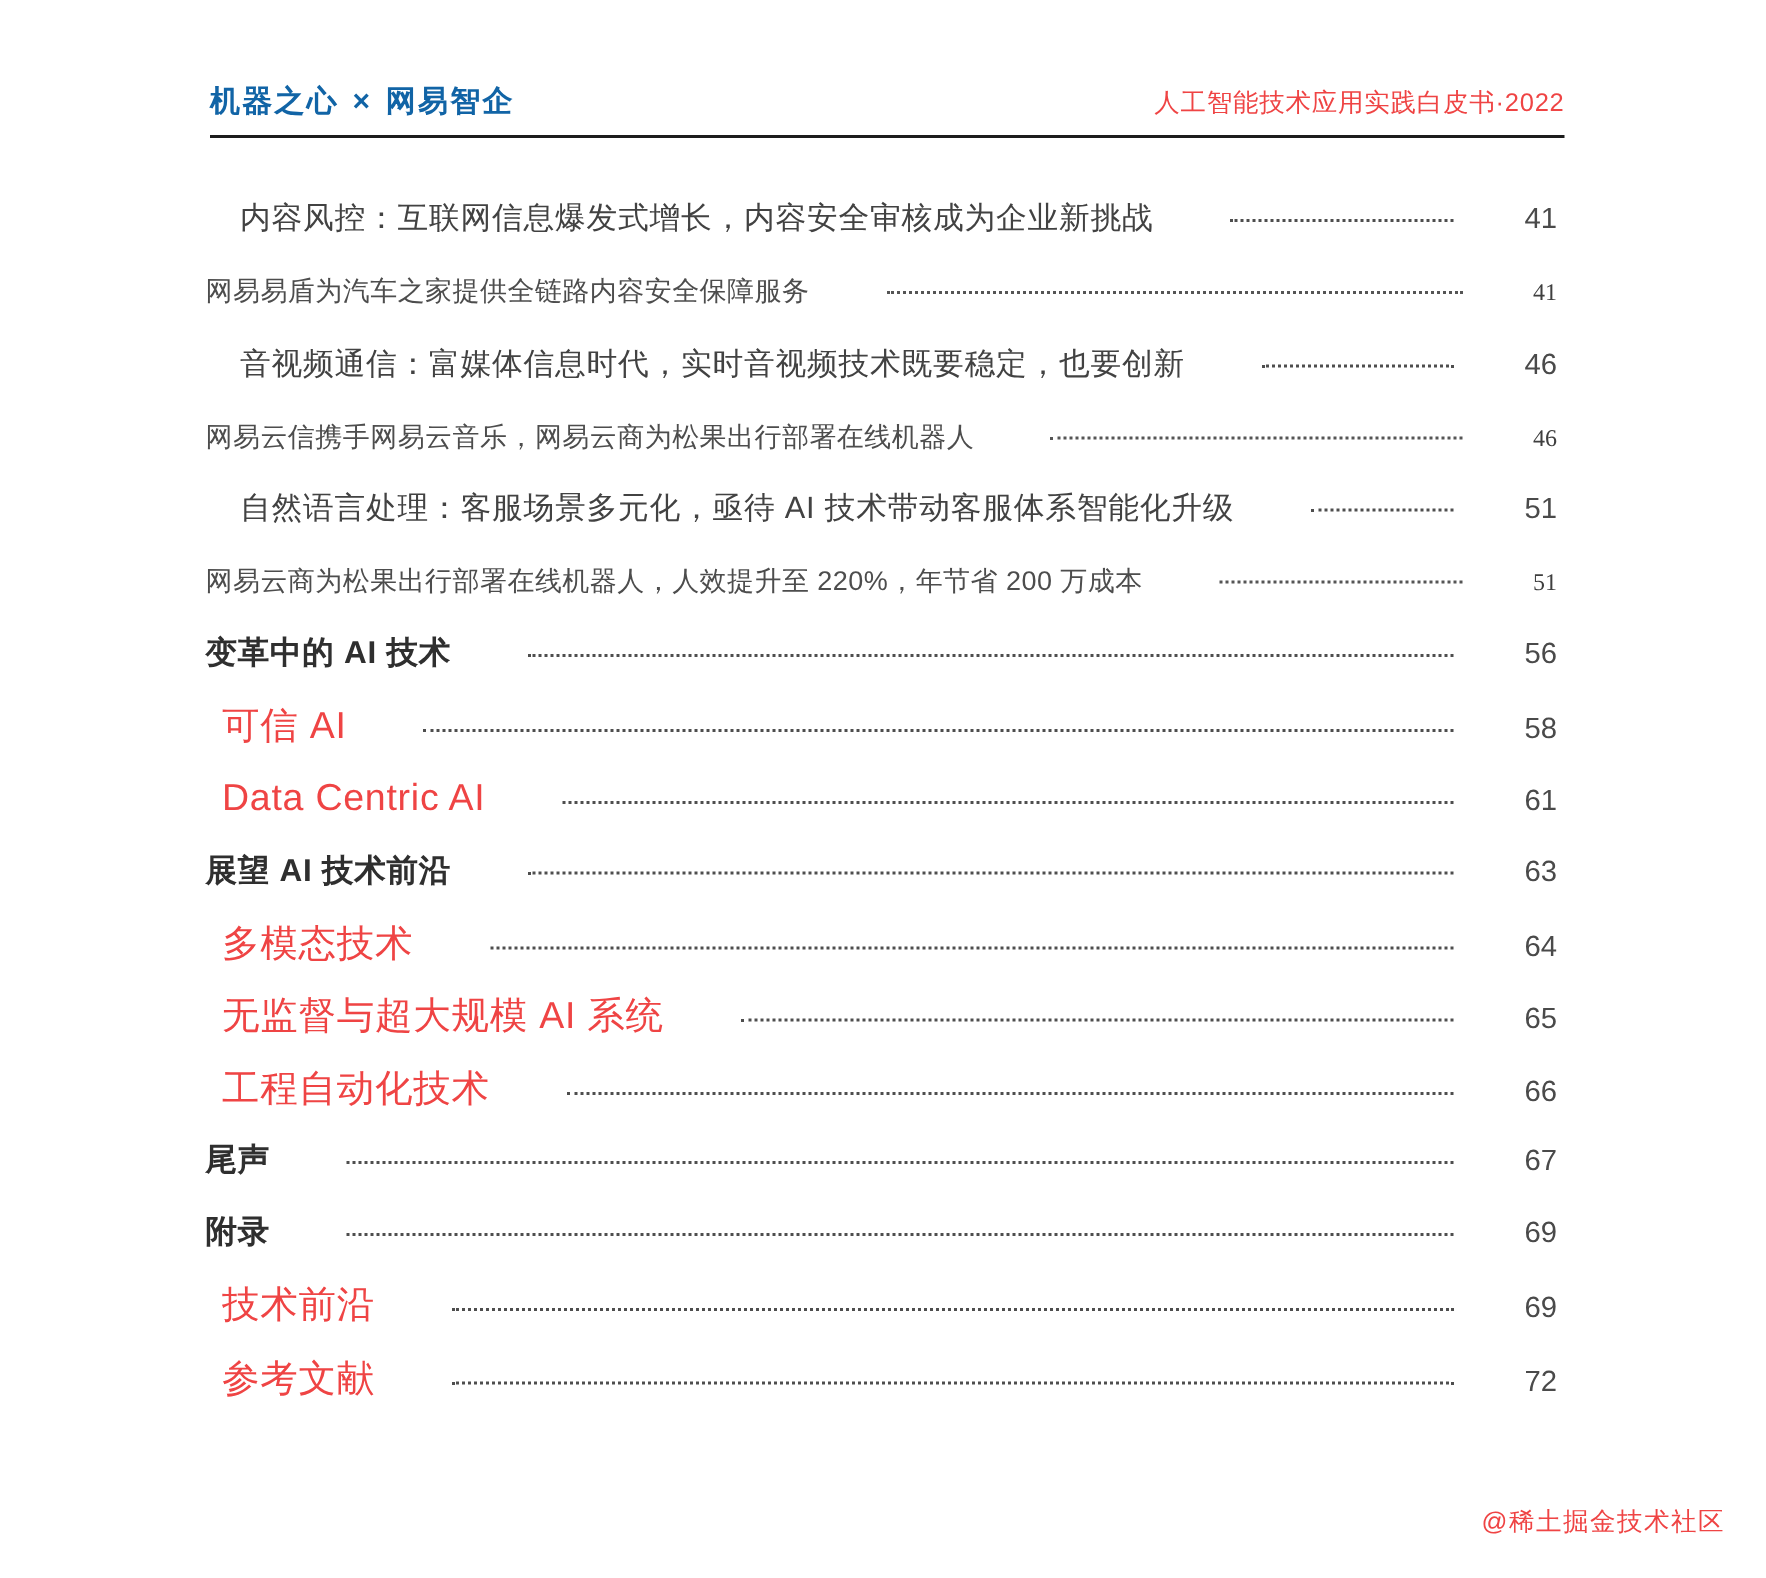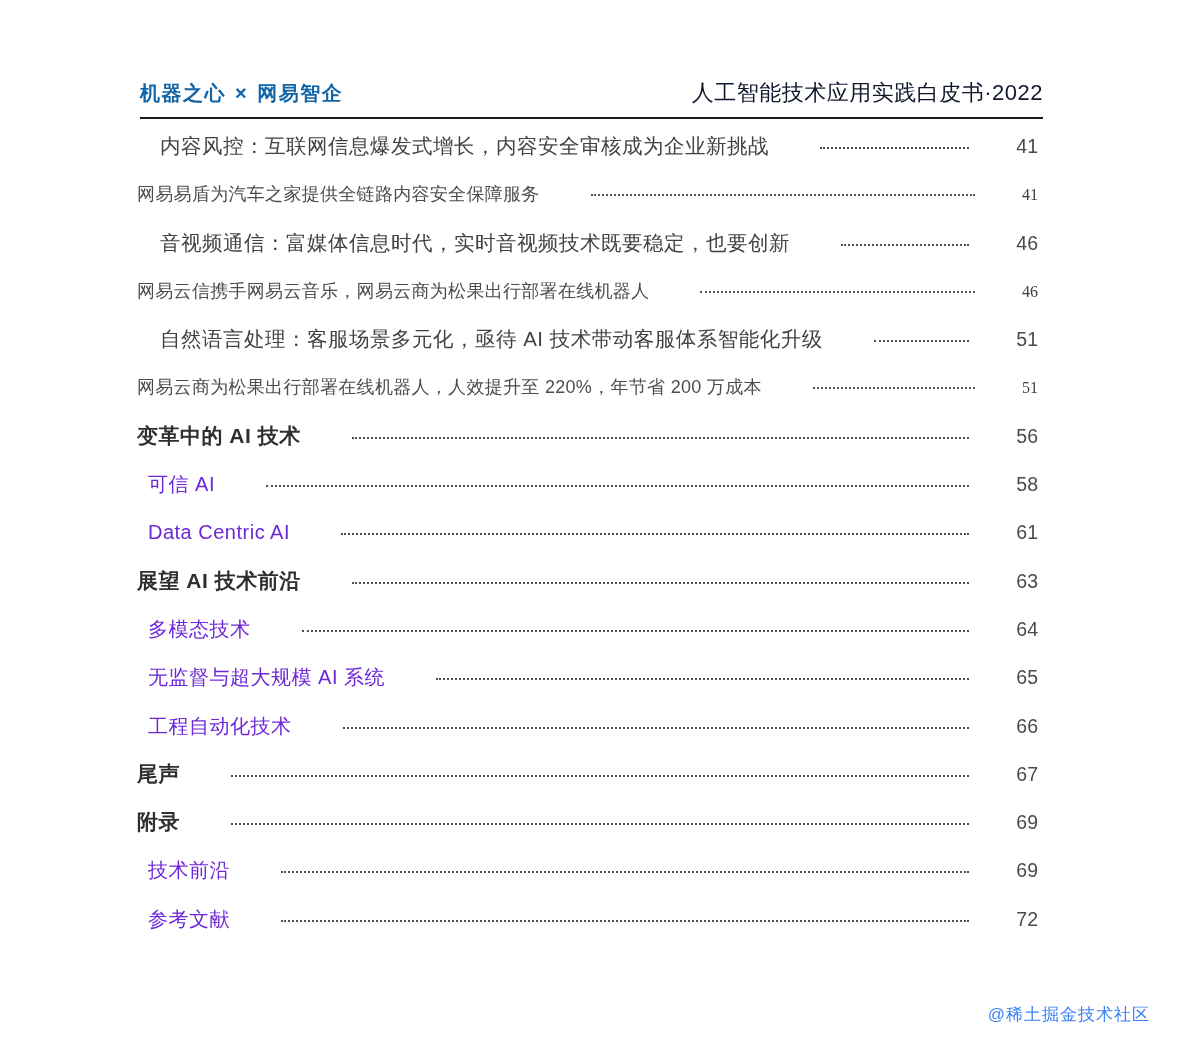--- a/index.html
+++ b/index.html
@@ -11,38 +11,38 @@
     background: #ffffff;
     font-family: "Liberation Sans", "DejaVu Sans", sans-serif;
     overflow: hidden;
   }
   
   .header {
     position: absolute;
     top: 0;
     left: 140px;
     right: 134px;
-    padding-top: 78px;
+    padding-top: 54px;
     padding-bottom: 9px;
     border-bottom: 2px solid #1c1c1c;
     display: flex;
     justify-content: space-between;
     align-items: baseline;
   }
   .brand {
     color: var(--brand-blue, #1164a6);
     font-weight: bold;
     font-size: 20px;
     letter-spacing: 1.5px;
     white-space: nowrap;
   }
   .brand .sep { margin: 0 9px; font-weight: 600; }
   .doc-title {
-    color: #0f172a;
-    font-size: 22px;
+    color: #ef4444;
+    font-size: 17px;
     letter-spacing: 0.5px;
     white-space: nowrap;
   }
   
   .toc {
     position: absolute;
     top: 122px;
     left: 137px;
     right: 139px;
   }
@@ -63,31 +63,31 @@
     top: -4px;
     min-width: 20px;
   }
   .toc-page {
     white-space: nowrap;
     font-size: 19.5px;
     color: #4a4a4a;
   }
   .lvl-chapter .toc-label { font-weight: bold; font-size: 21px; color: #2f2f2f; letter-spacing: 0.5px; }
   .lvl-section .toc-label { font-size: 20.5px; color: #424242; margin-left: 23px; letter-spacing: 0.5px; }
-  .lvl-sub     .toc-label { font-size: 20px;   color: #6d28d9; margin-left: 11px; letter-spacing: 0.5px; }
+  .lvl-sub     .toc-label { font-size: 25px;   color: #ef4444; margin-left: 11px; letter-spacing: 0.5px; }
   .lvl-case    .toc-label { font-size: 18px;   color: #4d4d4d; letter-spacing: 0.3px; }
   .lvl-case .leader { border-bottom-width: 2px; border-color: #555; }
   .lvl-case .toc-page { font-size: 16px; font-family: "Liberation Serif", "DejaVu Serif", serif; color: #3f3f3f; }
   
   .watermark {
     position: absolute;
     right: 27px;
     bottom: 26px;
     font-size: 17px;
-    color: #3b82f6;
+    color: #ef4444;
     letter-spacing: 1px;
   }
 </style>
 </head>
 <body>
 
 <div class="page">
 
   <div class="header">
     <div class="brand">

